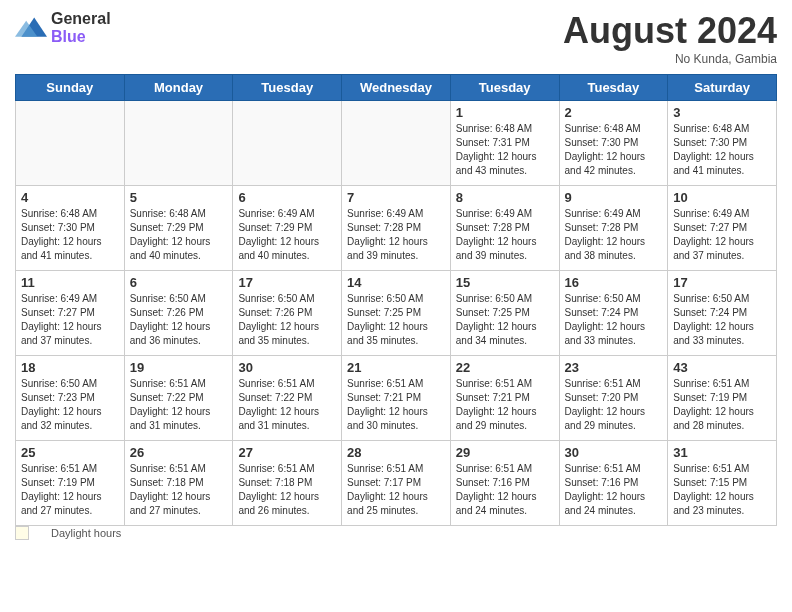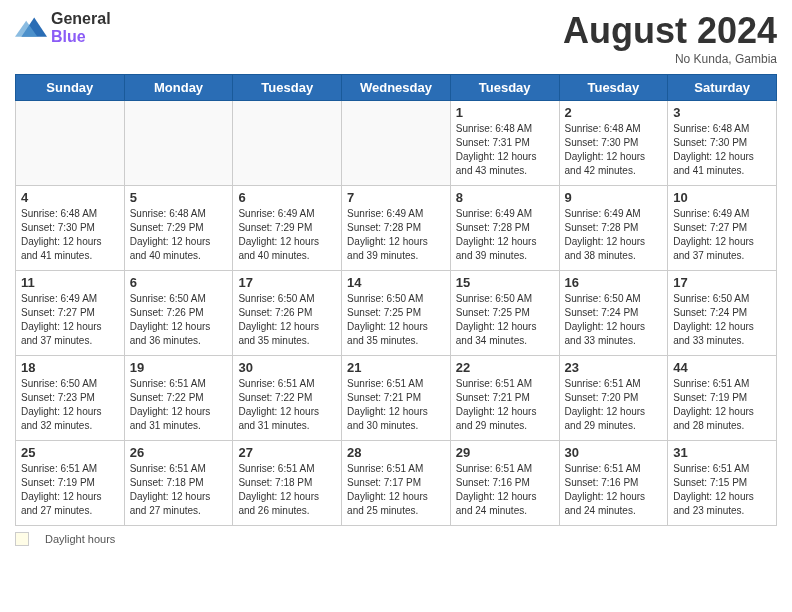--- a/index.html
+++ b/index.html
@@ -90,22 +90,21 @@
       margin-bottom: 2px;
     }
     .day-info {
       font-size: 10px;
       line-height: 1.4;
       color: #333;
     }
     .legend {
       display: flex;
       align-items: center;
-      gap: 16px;
-      margin-top: 6px;
+      gap: 22px;
       font-size: 11px;
       color: #555;
     }
     .legend-box {
       width: 14px;
       height: 14px;
       background: #fffde7;
       border: 1px solid #ccc;
     }
   </style>
@@ -309,21 +308,21 @@
 and 29 minutes.</div>
           </td>
           <td>
             <div class="day-number">23</div>
             <div class="day-info" style="white-space: pre-line;">Sunrise: 6:51 AM
 Sunset: 7:20 PM
 Daylight: 12 hours
 and 29 minutes.</div>
           </td>
           <td>
-            <div class="day-number">44</div>
+            <div class="day-number">43</div>
             <div class="day-info" style="white-space: pre-line;">Sunrise: 6:51 AM
 Sunset: 7:19 PM
 Daylight: 12 hours
 and 28 minutes.</div>
           </td>
         </tr>
         <tr>
           <td>
             <div class="day-number">25</div>
             <div class="day-info" style="white-space: pre-line;">Sunrise: 6:51 AM

